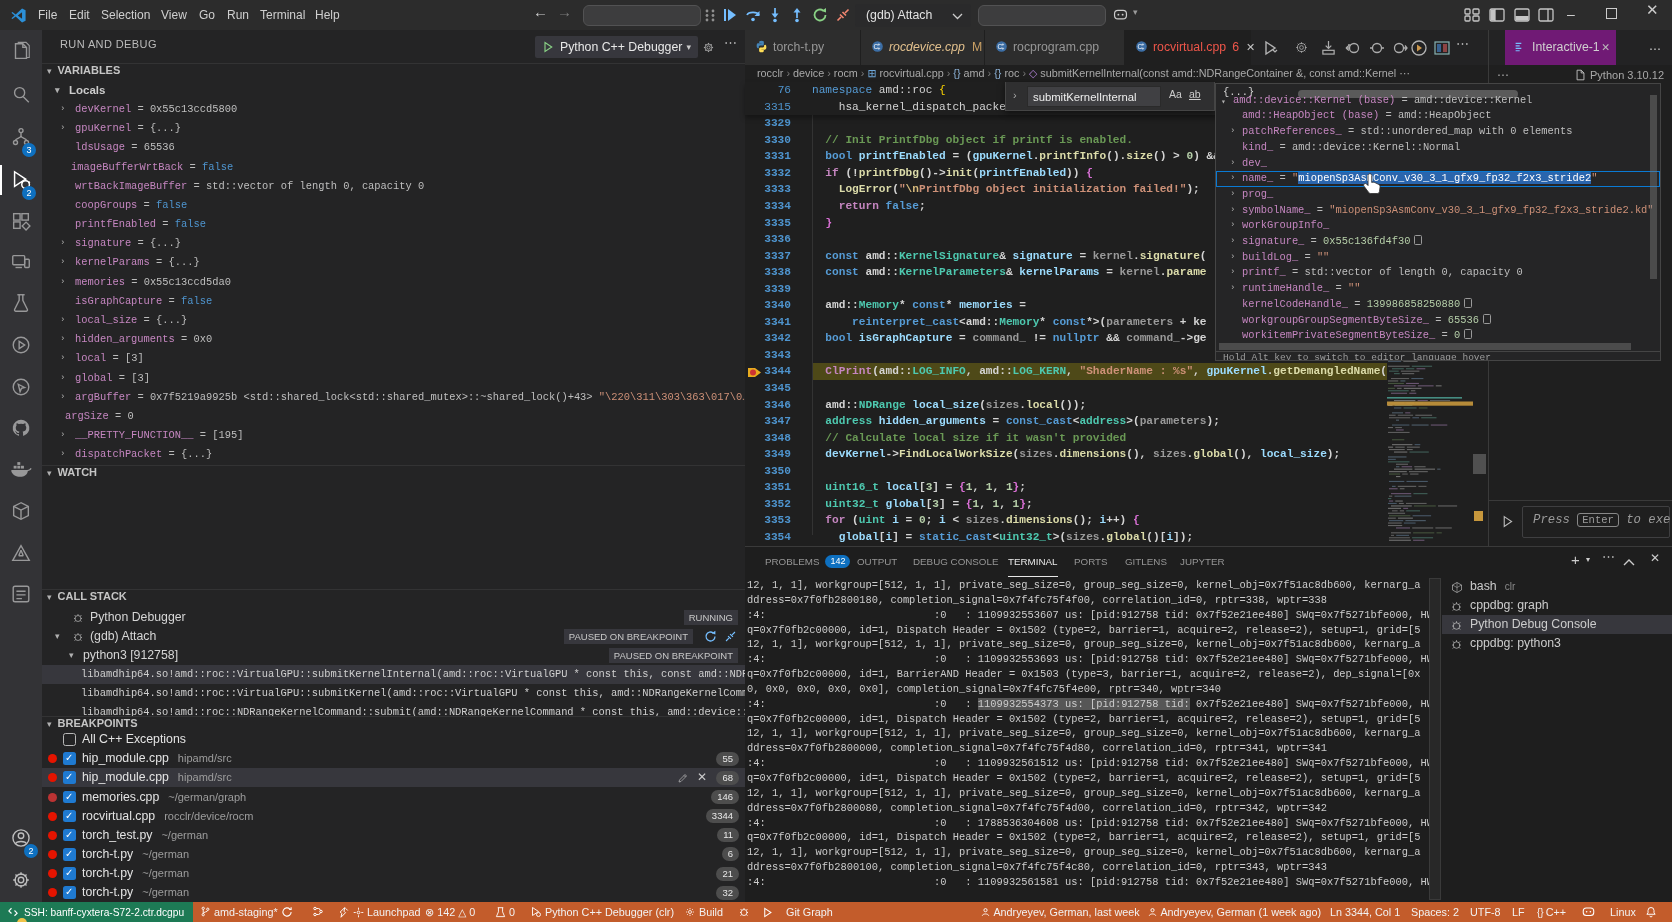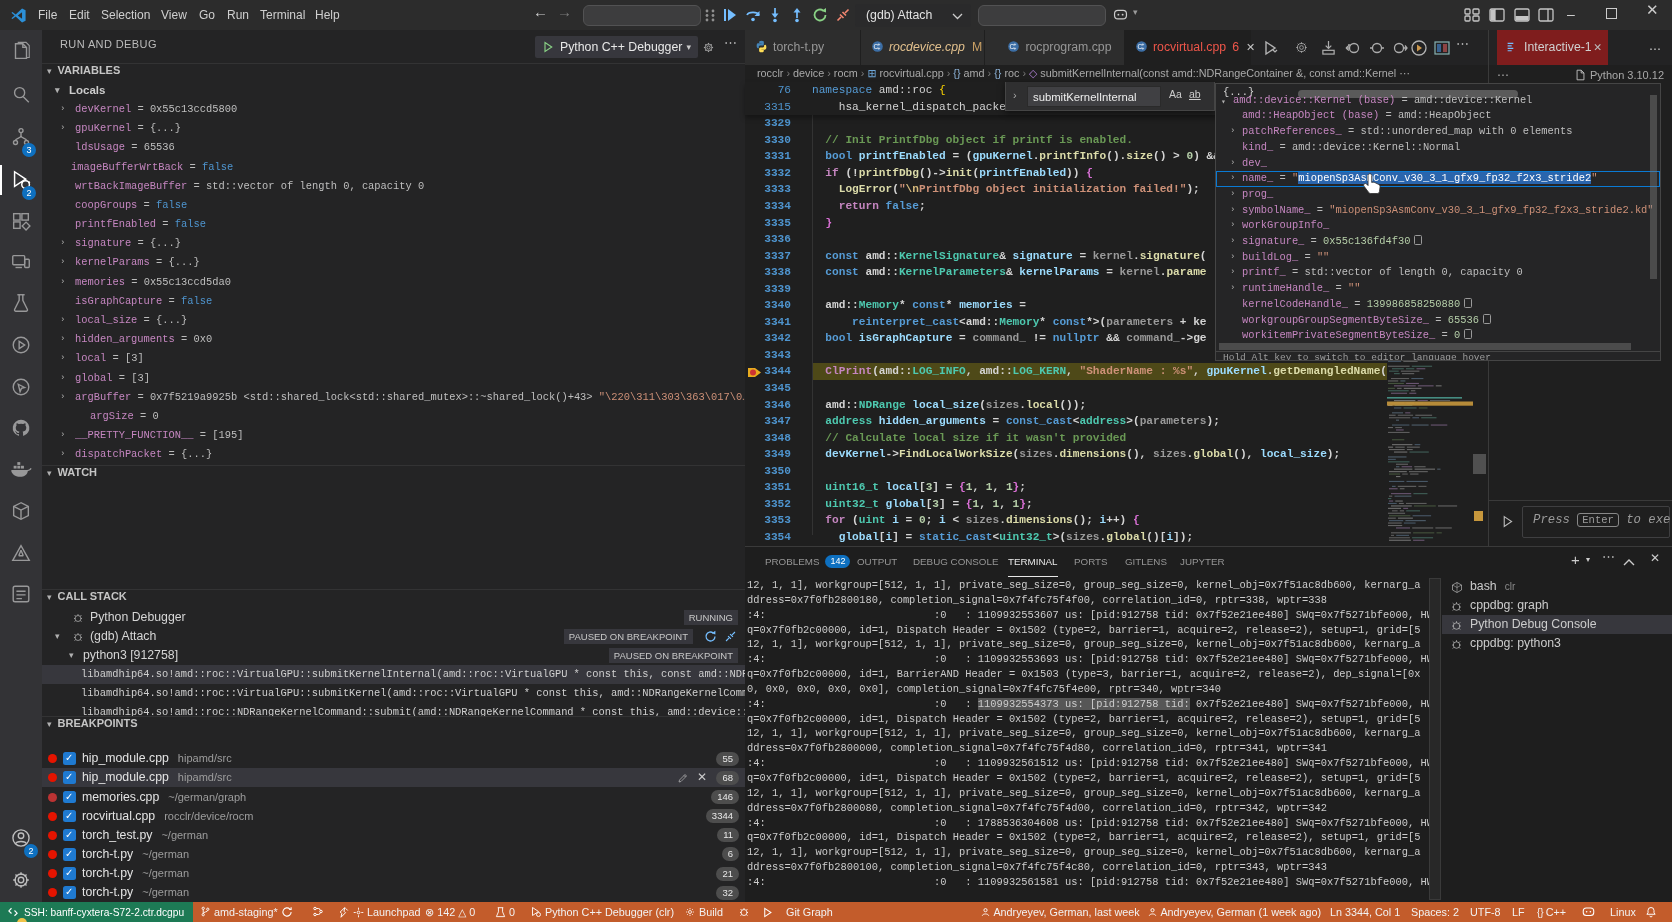--- a/index.html
+++ b/index.html
@@ -326,21 +326,21 @@
     <div class="vrow mono" style="top:184.7px"><span style="margin-left:33px"><span class="dn">printfEnabled</span> <span style="color:#bbb">=</span> <span class="db">false</span></span></div>
     <div class="vrow mono" style="top:204.2px"><span class="cschev" style="left:18px;font-size:9px;top:0">›</span><span style="margin-left:33px"><span class="dn">signature</span> <span style="color:#bbb">=</span> <span class="dv">{...}</span></span></div>
     <div class="vrow mono" style="top:223.3px"><span class="cschev" style="left:18px;font-size:9px;top:0">›</span><span style="margin-left:33px"><span class="dn">kernelParams</span> <span style="color:#bbb">=</span> <span class="dv">{...}</span></span></div>
     <div class="vrow mono" style="top:242.8px"><span class="cschev" style="left:18px;font-size:9px;top:0">›</span><span style="margin-left:33px"><span class="dn">memories</span> <span style="color:#bbb">=</span> <span class="dv">0x55c13ccd5da0</span></span></div>
     <div class="vrow mono" style="top:261.8px"><span style="margin-left:33px"><span class="dn">isGraphCapture</span> <span style="color:#bbb">=</span> <span class="db">false</span></span></div>
     <div class="vrow mono" style="top:280.9px"><span class="cschev" style="left:18px;font-size:9px;top:0">›</span><span style="margin-left:33px"><span class="dn">local_size</span> <span style="color:#bbb">=</span> <span class="dv">{...}</span></span></div>
     <div class="vrow mono" style="top:299.9px"><span class="cschev" style="left:18px;font-size:9px;top:0">›</span><span style="margin-left:33px"><span class="dn">hidden_arguments</span> <span style="color:#bbb">=</span> <span class="dv">0x0</span></span></div>
     <div class="vrow mono" style="top:319.4px"><span class="cschev" style="left:18px;font-size:9px;top:0">›</span><span style="margin-left:33px"><span class="dn">local</span> <span style="color:#bbb">=</span> <span class="dv">[3]</span></span></div>
     <div class="vrow mono" style="top:338.5px"><span class="cschev" style="left:18px;font-size:9px;top:0">›</span><span style="margin-left:33px"><span class="dn">global</span> <span style="color:#bbb">=</span> <span class="dv">[3]</span></span></div>
     <div class="vrow mono" style="top:357.5px"><span class="cschev" style="left:18px;font-size:9px;top:0">›</span><span style="margin-left:33px"><span class="dn">argBuffer</span> <span style="color:#bbb">=</span> <span class="dv">0x7f5219a9925b &lt;std::shared_lock&lt;std::shared_mutex&gt;::~shared_lock()+43&gt; <span class="ds">"\220\311\303\363\017\0…</span></span></span></div>
-    <div class="vrow mono" style="top:376.6px"><span style="margin-left:48px"><span class="dn">argSize</span> <span style="color:#bbb">=</span> <span class="dv">0</span></span></div>
+    <div class="vrow mono" style="top:376.6px"><span style="margin-left:23px"><span class="dn">argSize</span> <span style="color:#bbb">=</span> <span class="dv">0</span></span></div>
     <div class="vrow mono" style="top:395.6px"><span class="cschev" style="left:18px;font-size:9px;top:0">›</span><span style="margin-left:33px"><span class="dn">__PRETTY_FUNCTION__</span> <span style="color:#bbb">=</span> <span class="dv">[195]</span></span></div>
     <div class="vrow mono" style="top:415.1px"><span class="cschev" style="left:18px;font-size:9px;top:0">›</span><span style="margin-left:33px"><span class="dn">dispatchPacket</span> <span style="color:#bbb">=</span> <span class="dv">{...}</span></span></div>
     <div class="sechdr" style="top:435px"><span class="chev" style="margin-left:5px;font-size:9px">▾</span><span style="margin-left:6px">WATCH</span></div>
     <div class="sechdr" style="top:559px"><span class="chev" style="margin-left:5px;font-size:9px">▾</span><span style="margin-left:6px">CALL STACK</span></div>
     <div class="srow" style="top:578px"><svg style="position:absolute;left:30px;top:3.5px" width="12" height="12" viewBox="0 0 24 24">
         <g class="icon">
           <circle cx="12" cy="13" r="6"></circle>
           <path d="M12 7V4M7 13H4M20 13h-3M7.5 8.5 5 6M16.5 8.5 19 6M7.5 17 5 19.5M16.5 17l2.5 2.5"></path>
         </g>
       </svg><span style="margin-left:48px;color:#d6d6d6">Python Debugger</span><span class="stbadge" style="right:7px">RUNNING</span></div>
@@ -355,20 +355,21 @@
       </svg><svg style="position:absolute;right:8px;top:3px" width="13" height="13" viewBox="0 0 16 16">
         <g stroke="#75beff" stroke-width="1.5" fill="none">
           <path d="M6 10 2.5 13.5M10 6l3.5-3.5M5 7.5 8.5 11M7.5 5 11 8.5"></path>
         </g>
       </svg></div>
     <div class="srow" style="top:615.5px"><span class="cschev" style="left:27px;font-size:9px">▾</span><span style="margin-left:41px;color:#d6d6d6">python3 [912758]</span><span class="stbadge" style="right:7px">PAUSED ON BREAKPOINT</span></div>
     <div class="vrow mono" style="top:634.5px;background:#37373d;color:#cfcfcf"><span style="margin-left:39px">libamdhip64.so!amd::roc::VirtualGPU::submitKernelInternal(amd::roc::VirtualGPU * const this, const amd::NDR</span></div>
     <div class="vrow mono" style="top:653.5px;color:#cfcfcf"><span style="margin-left:39px">libamdhip64.so!amd::roc::VirtualGPU::submitKernel(amd::roc::VirtualGPU * const this, amd::NDRangeKernelComm</span></div>
     <div class="vrow mono" style="top:672.5px;color:#cfcfcf"><span style="margin-left:39px">libamdhip64.so!amd::roc::NDRangeKernelCommand::submit(amd::NDRangeKernelCommand * const this, amd::device::Virt</span></div>
     <div class="sechdr" style="top:686px"><span class="chev" style="margin-left:5px;font-size:9px">▾</span><span style="margin-left:6px">BREAKPOINTS</span></div>
+    <div class="srow" style="top:700.0px;"><span class="cbx off" style="left:21px"></span><span class="fname" style="margin-left:40px">All C++ Exceptions</span></div>
     <div class="srow" style="top:719.2px;"><span class="reddot" style="background:#e51400"></span><span class="cbx on">✓</span><span class="fname" style="margin-left:40px">hip_module.cpp</span><span class="fpath">hipamd/src</span><span class="bpill" style="right:6px">55</span></div>
     <div class="srow" style="top:738.3px;background:#37373d;"><span class="reddot" style="background:#e51400"></span><span class="cbx on">✓</span><span class="fname" style="margin-left:40px">hip_module.cpp</span><span class="fpath">hipamd/src</span><svg style="position:absolute;right:56px;top:4px" width="12" height="12" viewBox="0 0 24 24">
         <g class="icon">
           <path d="m4 20 1-4L16 5l3 3L8 19zM14 7l3 3"></path>
         </g>
       </svg><span style="position:absolute;right:38px;top:0;color:#ccc;font-size:12px">✕</span><span class="bpill" style="right:6px">68</span></div>
     <div class="srow" style="top:757.5px;"><span class="reddot" style="background:#b33"></span><span class="cbx on">✓</span><span class="fname" style="margin-left:40px">memories.cpp</span><span class="fpath">~/german/graph</span><span class="bpill" style="right:6px">146</span></div>
     <div class="srow" style="top:776.6px;"><span class="reddot" style="background:#e51400"></span><span class="cbx on">✓</span><span class="fname" style="margin-left:40px">rocvirtual.cpp</span><span class="fpath">rocclr/device/rocm</span><span class="bpill" style="right:6px">3344</span></div>
     <div class="srow" style="top:795.8px;"><span class="reddot" style="background:#e51400"></span><span class="cbx on">✓</span><span class="fname" style="margin-left:40px">torch_test.py</span><span class="fpath">~/german</span><span class="bpill" style="right:6px">11</span></div>
     <div class="srow" style="top:814.9px;"><span class="reddot" style="background:#e51400"></span><span class="cbx on">✓</span><span class="fname" style="margin-left:40px">torch-t.py</span><span class="fpath">~/german</span><span class="bpill" style="right:6px">6</span></div>
@@ -379,21 +380,21 @@
     <div class="tab" style="left:0px;width:116px;"><span style="position:relative;display:inline-block;width:13px;height:13px;margin:0 5px 0 10px;vertical-align:-2px"><svg style="position:absolute;left:0;top:0" width="13" height="13" viewBox="0 0 16 16">
           <path fill="#4584b6" d="M8 1c-3 0-2.8 1.3-2.8 1.3v1.4h2.9v.4H3.9S2 3.9 2 7s1.7 3 1.7 3h1v-1.4s-.1-1.7 1.7-1.7h2.9s1.6 0 1.6-1.6V2.7S11.2 1 8 1z"></path>
           <path fill="#ffde57" d="M8 15c3 0 2.8-1.3 2.8-1.3v-1.4H7.9v-.4h4.2S14 12.1 14 9s-1.7-3-1.7-3h-1v1.4s.1 1.7-1.7 1.7H6.7s-1.6 0-1.6 1.6v2.6S4.8 15 8 15z"></path>
         </svg></span><span style="">torch-t.py</span></div>
     <div class="tab" style="left:116px;width:124px;"><span style="position:relative;display:inline-block;width:13px;height:13px;margin:0 5px 0 10px;vertical-align:-2px"><svg style="position:absolute;left:0;top:0" width="13" height="13" viewBox="0 0 16 16">
           <circle cx="8" cy="8" r="6.5" fill="#3c6ea5"></circle>
           <text x="3" y="11" font-size="8" fill="#fff" font-family="Liberation Sans">C</text>
           <text x="8" y="7.5" font-size="6" fill="#fff">+</text>
           <text x="8" y="12.5" font-size="6" fill="#fff">+</text>
         </svg></span><span style="font-style:italic;color:#e2c08d;">rocdevice.cpp</span><span style="color:#caa065;margin-left:7px">M</span></div>
-    <div class="tab" style="left:240px;width:140px;text-align:center;"><span style="position:relative;display:inline-block;width:13px;height:13px;margin:0 5px 0 10px;vertical-align:-2px"><svg style="position:absolute;left:0;top:0" width="13" height="13" viewBox="0 0 16 16">
+    <div class="tab" style="left:240px;width:140px;"><span style="position:relative;display:inline-block;width:13px;height:13px;margin:0 5px 0 10px;vertical-align:-2px"><svg style="position:absolute;left:0;top:0" width="13" height="13" viewBox="0 0 16 16">
           <circle cx="8" cy="8" r="6.5" fill="#3c6ea5"></circle>
           <text x="3" y="11" font-size="8" fill="#fff" font-family="Liberation Sans">C</text>
           <text x="8" y="7.5" font-size="6" fill="#fff">+</text>
           <text x="8" y="12.5" font-size="6" fill="#fff">+</text>
         </svg></span><span style="">rocprogram.cpp</span></div>
     <div class="tab active" style="left:380px;width:126px;"><span style="position:relative;display:inline-block;width:13px;height:13px;margin:0 5px 0 10px;vertical-align:-2px"><svg style="position:absolute;left:0;top:0" width="13" height="13" viewBox="0 0 16 16">
           <circle cx="8" cy="8" r="6.5" fill="#3c6ea5"></circle>
           <text x="3" y="11" font-size="8" fill="#fff" font-family="Liberation Sans">C</text>
           <text x="8" y="7.5" font-size="6" fill="#fff">+</text>
           <text x="8" y="12.5" font-size="6" fill="#fff">+</text>
@@ -857,21 +858,21 @@
     <div class="prow" style="top:244.2px;"><span style="margin-left:26px"><span class="dn">workitemPrivateSegmentByteSize_</span> <span style="color:#bbb">=</span> <span class="dnum">0</span><span class="binic"></span></span></div>
     <div class="abs sbar" style="left:434px;top:11px;width:7px;height:184px;border-radius:0"></div>
     <div class="abs sbar" style="left:3px;top:259px;width:412px;height:7px;border-radius:0"></div>
     <div class="abs" style="left:0;top:266.5px;width:444px;height:11.5px;border-top:1px solid #454545;background:#252526;color:#9d9d9d;font-size:9.5px;line-height:11px;font-family:'Liberation Mono',monospace"><span style="margin-left:7px">Hold Alt key to switch to editor language hover</span></div>
     <svg class="abs" style="left:146px;top:88px;z-index:60" width="20" height="24" viewBox="0 0 14 17">
       <path d="M5.5 1.2c.7 0 1.3.6 1.3 1.3v4.9l.8-.15c.5-.1 1 0 1.4.2l2.8 1.4c.6.3 1 1 .9 1.7l-.4 3.2c-.1.9-.8 1.5-1.7 1.5H6.1c-.5 0-1.1-.25-1.4-.7L1.3 10c-.4-.55-.2-1.35.4-1.7.5-.3 1.1-.2 1.5.2l1 1.1V2.5c0-.7.6-1.3 1.3-1.3z" fill="#fff" stroke="#333" stroke-width=".6"></path>
     </svg>
   </div>
 <div class="abs" style="left:1488px;top:30px;width:184px;height:516px;background:#1f1f1f;border-left:1px solid #3a3a3a">
     <div class="abs" style="left:0;top:0;width:184px;height:35px;background:#232324"></div>
-    <div class="abs" style="left:8px;top:0;width:111px;height:35px;background:#7f1d1d;font-size:12.3px;line-height:35px;color:#d0d0d0"><svg style="position:absolute;left:9px;top:11px" width="13" height="13" viewBox="0 0 16 16">
+    <div class="abs" style="left:16px;top:0;width:111px;height:35px;background:#701a75;font-size:12.3px;line-height:35px;color:#d0d0d0"><svg style="position:absolute;left:9px;top:11px" width="13" height="13" viewBox="0 0 16 16">
         <g stroke="#75beff" stroke-width="1.5" fill="none">
           <path d="M2 3h7M2 6h5M2 9h7M2 12h5"></path>
         </g>
       </svg><span style="margin-left:27px">Interactive-1</span><span style="position:absolute;right:6px;color:#bbb;font-size:10.5px">✕</span></div>
     <div class="abs" style="left:160px;top:12px;color:#ccc;font-size:12px;letter-spacing:1px">⋯</div>
     <div class="abs" style="left:8px;top:38px;color:#aaa;font-size:12px;letter-spacing:1px">⋯</div>
     <div class="abs" style="left:86px;top:37px;width:98px;height:16px;color:#a9a9a9;font-size:11px;line-height:16px"><svg style="position:absolute;left:0;top:2px" width="11" height="12" viewBox="0 0 16 16">
         <g class="icon">
           <path d="M9 1H3v14h10V5z"></path>
           <path d="M9 1v4h4"></path>

